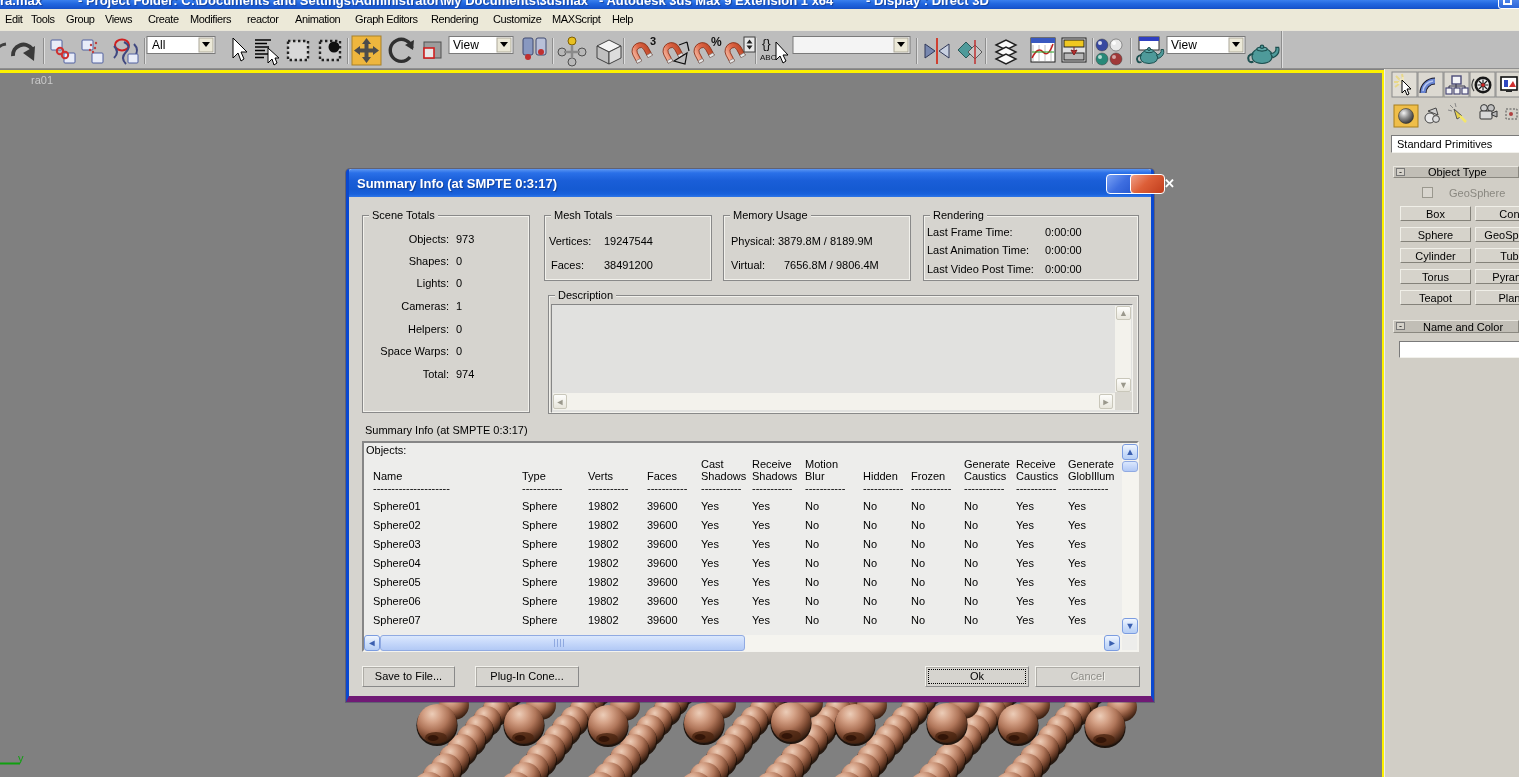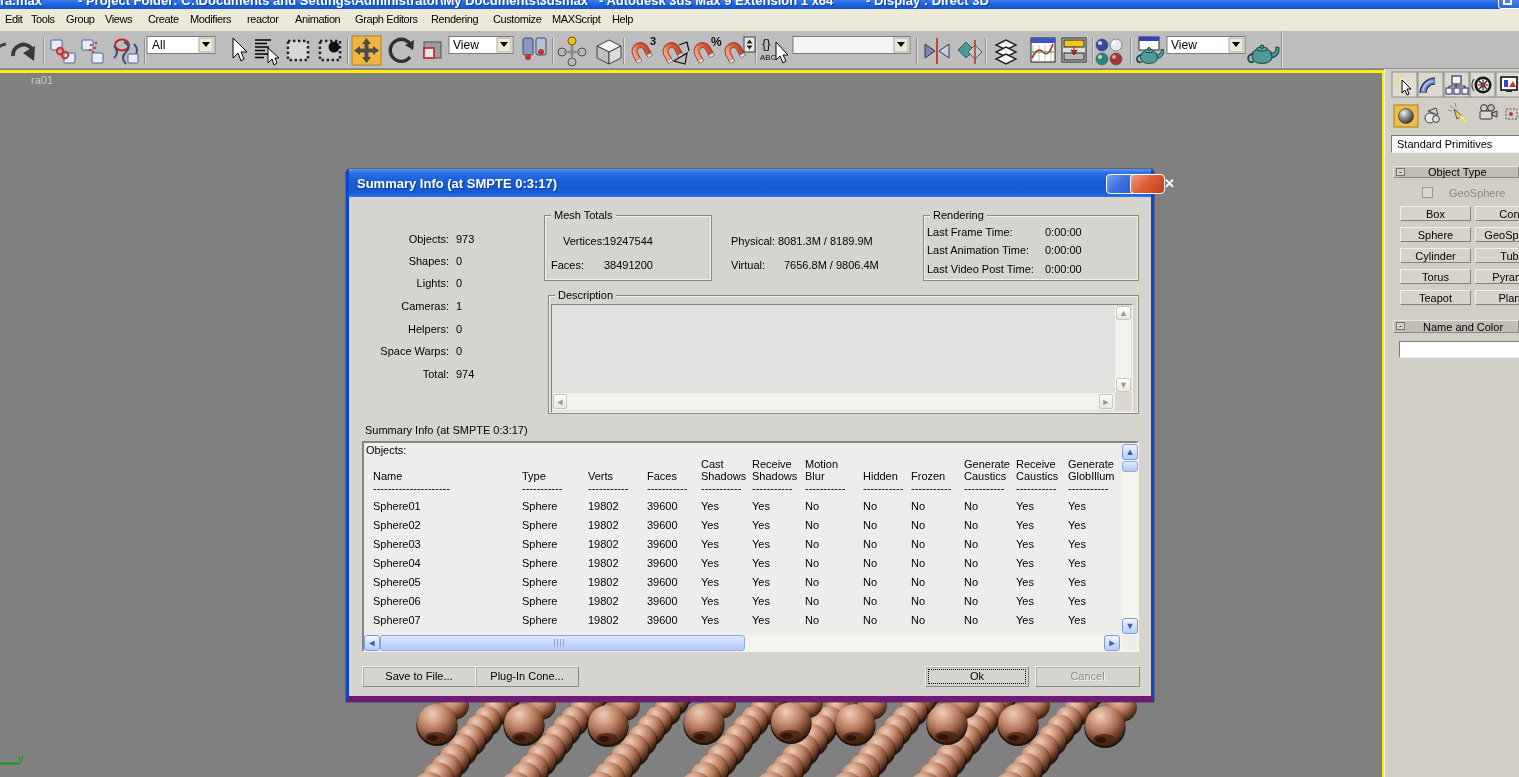--- a/index.html
+++ b/index.html
@@ -625,45 +625,51 @@
       border-top:1px solid #7a7a7a;border-left:1px solid #7a7a7a;border-bottom:1px solid #f2f1ec;"></div>
   </div>
 
   <div class="abs" id="dlg">
     <div class="abs" id="dlgtitle">
         <span>Summary Info (at SMPTE 0:3:17)</span>
       </div>
     <div class="capbtn abs" id="helpbtn">?</div>
     <div class="capbtn abs" id="closebtn">✕</div>
 
+    <div class="fs" style="left:13px;top:46px;width:168px;height:198px">
+        <b>Scene Totals</b>
+      </div>
     <div class="t11" style="left:100px;top:64px;transform:translateX(-100%)">Objects:</div>
       <div class="t11" style="left:107px;top:64px">973</div>
     <div class="t11" style="left:100px;top:86px;transform:translateX(-100%)">Shapes:</div>
       <div class="t11" style="left:107px;top:86px">0</div>
     <div class="t11" style="left:100px;top:108px;transform:translateX(-100%)">Lights:</div>
       <div class="t11" style="left:107px;top:108px">0</div>
     <div class="t11" style="left:100px;top:131px;transform:translateX(-100%)">Cameras:</div>
       <div class="t11" style="left:107px;top:131px">1</div>
     <div class="t11" style="left:100px;top:154px;transform:translateX(-100%)">Helpers:</div>
       <div class="t11" style="left:107px;top:154px">0</div>
     <div class="t11" style="left:100px;top:176px;transform:translateX(-100%)">Space Warps:</div>
       <div class="t11" style="left:107px;top:176px">0</div>
     <div class="t11" style="left:100px;top:199px;transform:translateX(-100%)">Total:</div>
       <div class="t11" style="left:107px;top:199px">974</div>
 
     <div class="fs" style="left:195px;top:46px;width:168px;height:66px">
         <b>Mesh Totals</b>
       </div>
-    <div class="t11" style="left:214px;top:66px">Vertices:</div>
+    <div class="t11" style="left:200px;top:66px">Vertices:</div>
       <div class="t11" style="left:255px;top:66px">19247544</div>
     <div class="t11" style="left:202px;top:90px">Faces:</div>
       <div class="t11" style="left:255px;top:90px">38491200</div>
 
+    <div class="fs" style="left:374px;top:46px;width:188px;height:66px">
+        <b>Memory Usage</b>
+      </div>
     <div class="t11" style="left:382px;top:66px">Physical:</div>
-      <div class="t11" style="left:429px;top:66px">8081.3M / 8189.9M</div>
+      <div class="t11" style="left:429px;top:66px">3879.8M / 8189.9M</div>
     <div class="t11" style="left:382px;top:90px">Virtual:</div>
       <div class="t11" style="left:435px;top:90px">7656.8M / 9806.4M</div>
 
     <div class="fs" style="left:574px;top:46px;width:216px;height:66px">
         <b>Rendering</b>
       </div>
     <div class="t11" style="left:578px;top:57px">Last Frame Time:</div>
       <div class="t11" style="left:696px;top:57px">0:00:00</div>
     <div class="t11" style="left:578px;top:75px">Last Animation Time:</div>
       <div class="t11" style="left:696px;top:75px">0:00:00</div>
@@ -855,18 +861,18 @@
     <div class="xbtn" style="left:773px;top:275px">▴</div>
     <div class="xthumb" style="left:773px;top:292px;width:16px;height:11px"></div>
     <div class="xbtn" style="left:773px;top:449px">▾</div>
     <div class="xtrack" style="left:15px;top:466px;width:758px;height:16px"></div>
     <div class="xbtn" style="left:15px;top:466px">◂</div>
     <div class="xthumb" style="left:31px;top:466px;width:365px;height:16px"></div>
     <div style="position:absolute;left:205px;top:470px;width:12px;height:8px;
       background:repeating-linear-gradient(90deg,#8fa9e0 0 1px,transparent 1px 3px)"></div>
     <div class="xbtn" style="left:755px;top:466px">▸</div>
 
-    <div class="btn" style="left:13px;top:497px;width:114px">Save to File...</div>
+    <div class="btn" style="left:13px;top:497px;width:93px">Save to File...</div>
     <div class="btn" style="left:126px;top:497px;width:104px">Plug-In Cone...</div>
     <div class="btn" style="left:576px;top:497px;width:104px"><div style="position:absolute;left:2px;top:2px;right:2px;bottom:2px;border:1px dotted #000"></div>Ok</div>
     <div class="btn" style="left:686px;top:497px;width:105px;color:#8e8d88;text-shadow:1px 1px 0 #f0efea">Cancel</div>
   </div>
 </div>
 
 </body></html>

